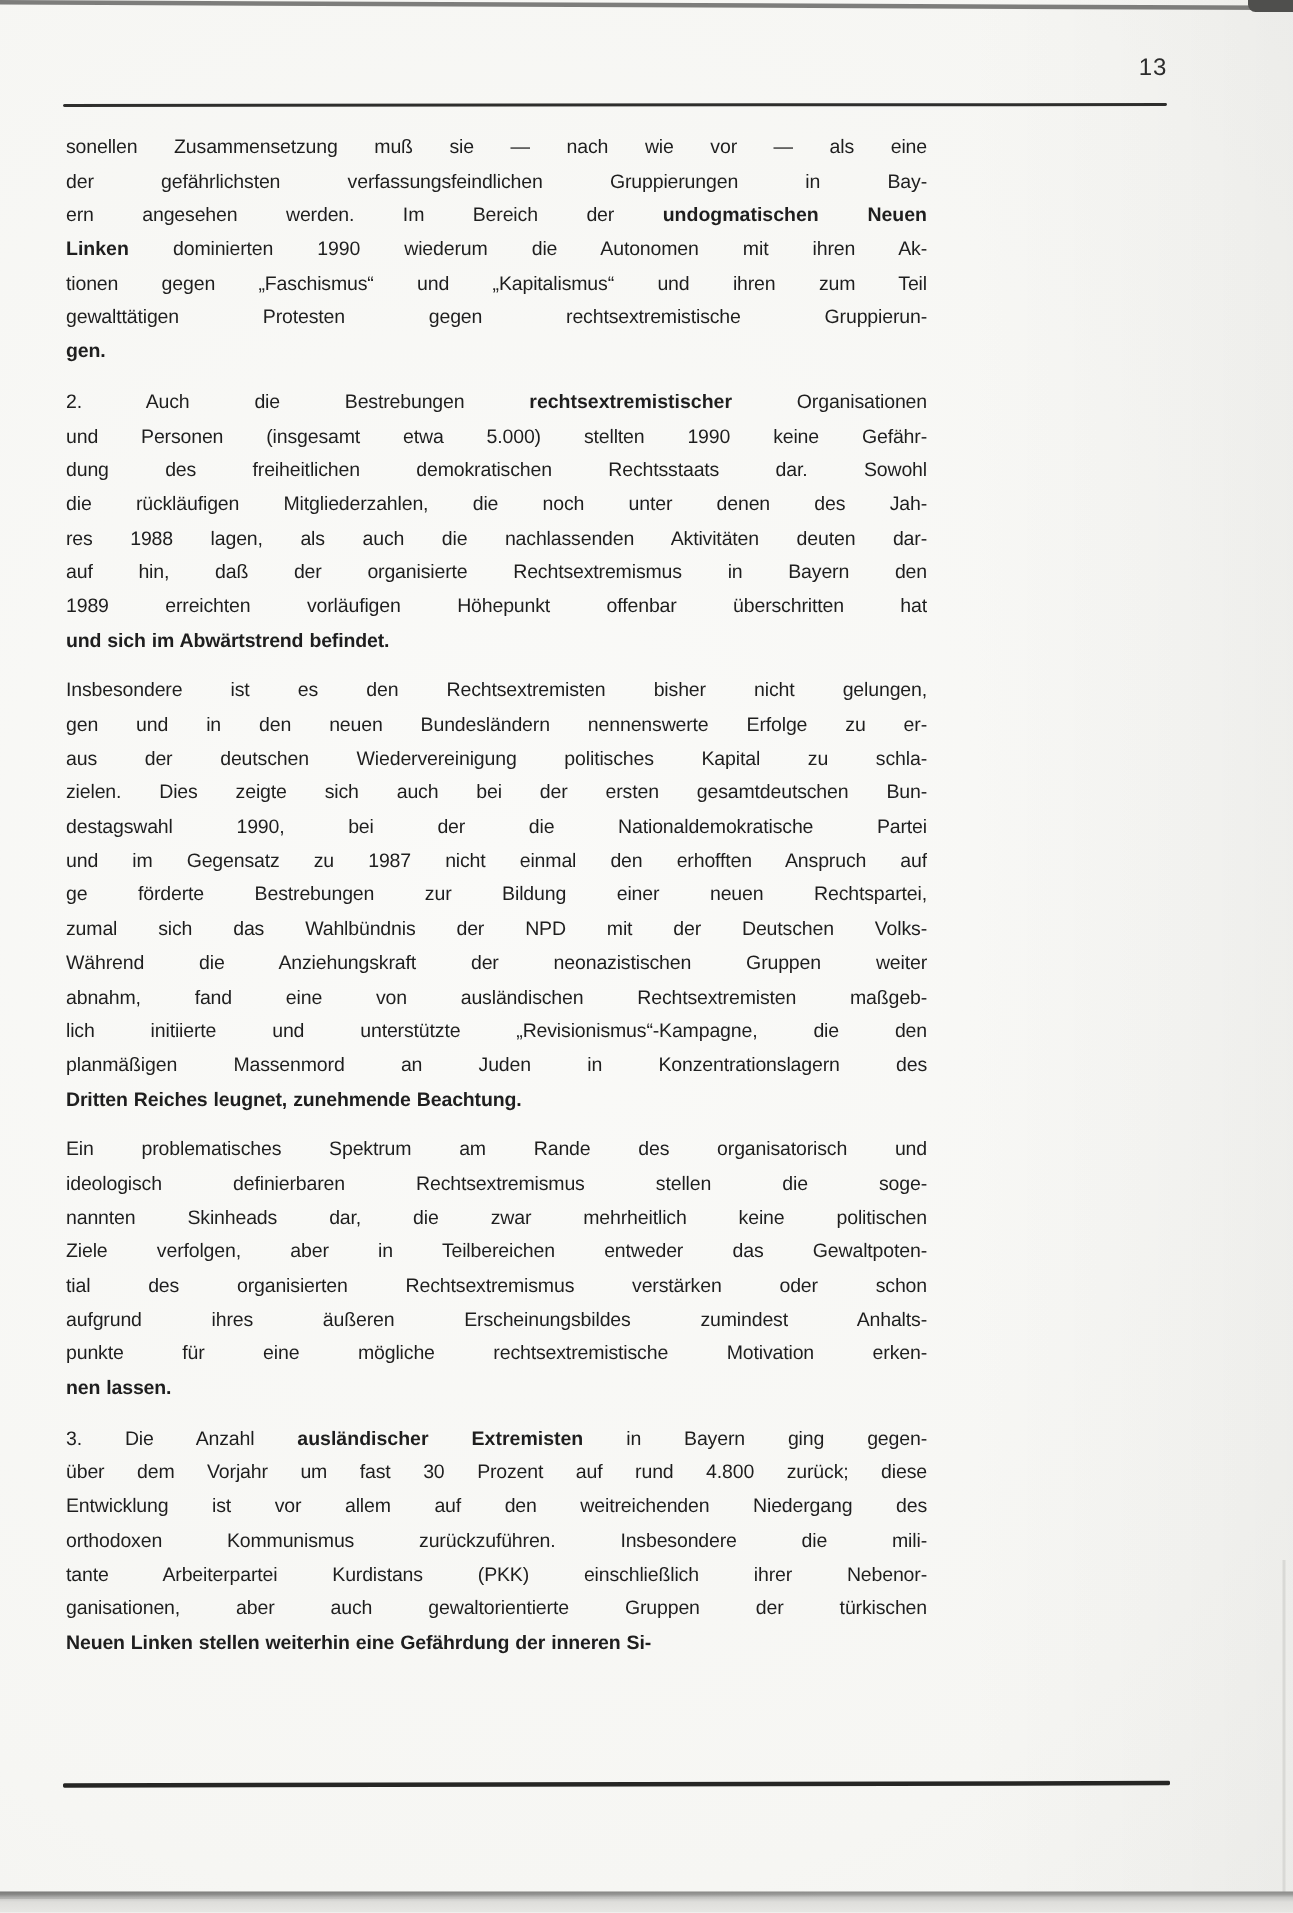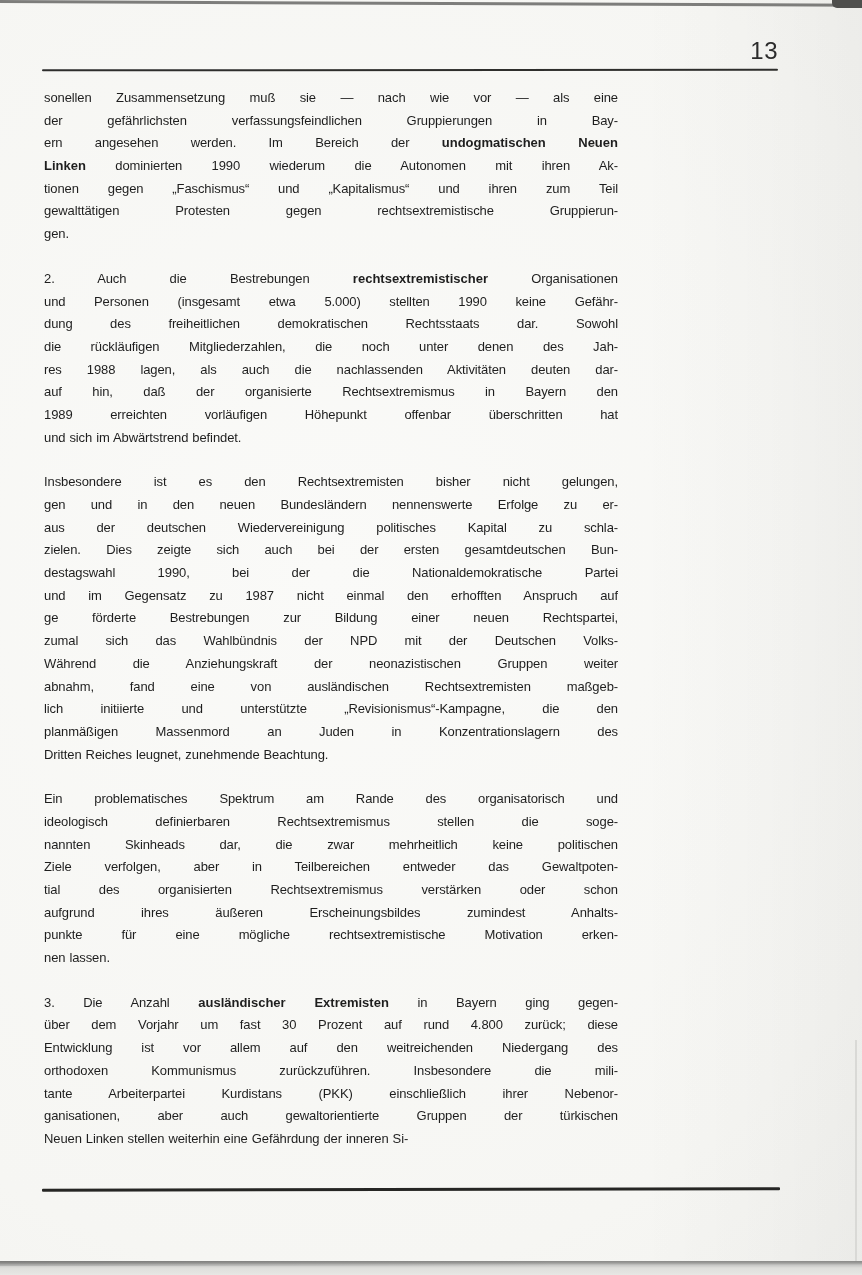--- a/index.html
+++ b/index.html
@@ -36,47 +36,47 @@
     position: absolute; top: 1261px; left: 0; width: 862px; height: 5px;
     background: linear-gradient(to right, rgba(0,0,0,0.12), rgba(0,0,0,0.0) 65%);
   }
   .scan-right {
     position: absolute; left: 855px; top: 1040px; width: 2px; height: 222px;
     background: #d9d9d6;
   }
   
   .page-number {
     position: absolute; top: 37px; left: 42px; width: 736px;
-    text-align: right; font-size: 24px; letter-spacing: 0.5px; color: #2c2c2c;
+    text-align: right; font-size: 16px; letter-spacing: 0.5px; color: #2c2c2c;
   }
   .rule-top {
     position: absolute; top: 69px; left: 42px; width: 736px; height: 2px;
     background: #2e2e2c; border-radius: 1px;
     transform: rotate(-0.05deg);
   }
   .rule-bottom {
     position: absolute; top: 1188px; left: 42px; width: 738px; height: 3px;
     background: #262624; border-radius: 1px;
     transform: rotate(-0.12deg);
   }
   
   .text-column {
     position: absolute; left: 44px; top: 87px; width: 574px;
     font-size: 13px; line-height: 22.7px; color: #1e1e1e;
     -webkit-font-smoothing: antialiased;
     letter-spacing: -0.1px;
   }
   .para { margin: 0; }
-  .para + .para { margin-top: 22px; }
+  .para + .para { margin-top: 11px; }
   .line {
     height: 22.7px; overflow: hidden;
     text-align: justify; text-align-last: justify;
     word-spacing: 0.5px;
   }
-  .line.final { text-align: left; text-align-last: left; }
+  .line.final { text-align: left; text-align-last: left; font-weight: bold; }
   .bold { font-weight: 700; letter-spacing: 0; }
 </style>
 </head>
 <body>
 
 <div class="page">
   <div class="scan-top"></div>
   <div class="scan-top-corner"></div>
 
   <div class="page-number">13</div>

